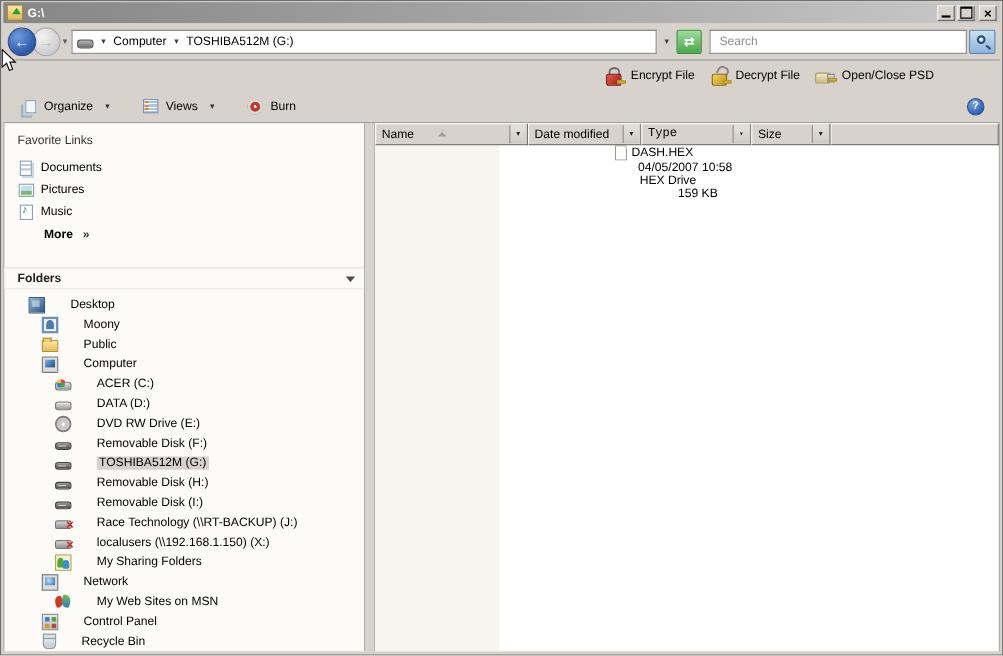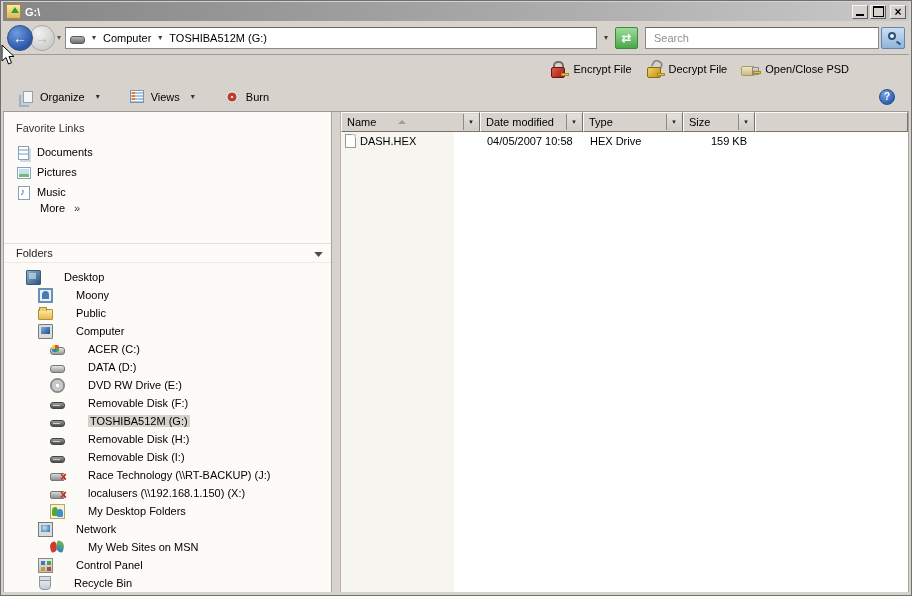--- a/index.html
+++ b/index.html
@@ -61,24 +61,24 @@
            background:radial-gradient(circle at 35% 30%,#7ca3e2,#2d5dae 75%);border:1px solid #24508f;
            color:#fff;font-weight:bold;font-size:10px;display:flex;align-items:center;justify-content:center;}
 
   
   .main{flex:1;display:flex;min-height:0;}
   .sidebar{width:329px;flex:none;background:#fcfbf7;border:1px solid #a5a5a0;border-bottom:0;border-top:0;
            display:flex;flex-direction:column;}
   .favorites{padding:10px 0 6px 0;}
   .favheader{padding:0 12px 8px 12px;color:#333;}
   .favitem{display:flex;align-items:center;height:20px;padding-left:12px;gap:6px;}
-  .morerow{display:flex;height:21px;padding-left:36px;gap:9px;}
+  .morerow{display:flex;align-items:center;height:21px;padding-left:36px;gap:9px;font-weight:bold;}
   .moreglyph{color:#333;font-size:11px;}
   .foldersbar{height:20px;flex:none;margin-top:14px;border-top:1px solid #e2e0da;border-bottom:1px solid #eceae4;
-              display:flex;align-items:center;padding:0 10px 0 12px;background:#fcfbf7;}
+              display:flex;align-items:center;padding:0 10px 0 12px;background:#fcfbf7;font-weight:bold;}
   .folderslabel{flex:1;color:#222;}
   .chevron{color:#4a4a4a;font-size:10px;transform:scale(1.7,1);}
   .tree{flex:1;padding-top:5px;overflow:hidden;}
   .titem{display:flex;align-items:center;height:18px;gap:23px;}
   .lv1{padding-left:22px;} .lv2{padding-left:34px;} .lv3{padding-left:46px;}
   .titem.selected .tlabel{background:#d6d2ca;padding:0 2px;}
 
   .splitter{width:9px;flex:none;background:#d7d3cc;border-right:1px solid #b7b3ac;}
 
   
@@ -90,21 +90,21 @@
        display:flex;align-items:center;padding-left:5px;position:relative;}
   .collabel{flex:none;}
   .sort{display:none;width:0;height:0;border-left:4px solid transparent;border-right:4px solid transparent;
         border-bottom:4px solid #a39e92;margin-left:22px;}
   .col.sorted .sort{display:inline-block;}
   .coldrop{position:absolute;right:1px;top:1px;bottom:1px;width:15px;border-left:1px solid #8f8b84;
            display:flex;align-items:center;justify-content:center;font-size:7px;color:#222;
            background:linear-gradient(#e4e1db,#cfccc5);}
   .hfiller{flex:1;height:20px;background:#d7d3cc;border:1px solid;border-color:#fdfcfa #77736c #77736c #fdfcfa;}
   .rows{position:relative;z-index:1;}
-  .frow{display:flex;height:17px;align-items:center;}
+  .frow{display:flex;height:17px;align-items:center;flex-direction:column;}
   .cell{flex:none;white-space:nowrap;overflow:hidden;}
   .c-name{width:139px;display:flex;align-items:center;gap:4px;padding-left:4px;}
   .c-date{width:103px;padding-left:7px;}
   .c-type{width:100px;padding-left:7px;}
   .c-size{width:72px;text-align:right;padding-right:8px;}
   .fileicon{width:11px;height:14px;background:#fff;border:1px solid #9a9a9a;position:relative;flex:none;}
   .fileicon::after{content:"";position:absolute;right:-1px;top:-1px;border-style:solid;border-width:0 4px 4px 0;
                    border-color:transparent #d7d3cc transparent transparent;}
 
   
@@ -361,21 +361,21 @@
           <div class="titem lv3">
             <span class="icon i-network-drive-disconnected"></span>
             <span class="tlabel">Race Technology (\\RT-BACKUP) (J:)</span>
           </div>
           <div class="titem lv3">
             <span class="icon i-network-drive-disconnected"></span>
             <span class="tlabel">localusers (\\192.168.1.150) (X:)</span>
           </div>
           <div class="titem lv3">
             <span class="icon i-sharing-folders"></span>
-            <span class="tlabel">My Desktop Folders</span>
+            <span class="tlabel">My Sharing Folders</span>
           </div>
           <div class="titem lv2">
             <span class="icon i-network"></span>
             <span class="tlabel">Network</span>
           </div>
           <div class="titem lv3">
             <span class="icon i-msn"></span>
             <span class="tlabel">My Web Sites on MSN</span>
           </div>
           <div class="titem lv2">
@@ -399,21 +399,21 @@
         <div class="col sorted" style="width: 139px;">
               <span class="collabel">Name</span>
               <span class="sort"></span>
               <span class="coldrop">▾</span>
             </div>
             <div class="col" style="width: 103px;">
               <span class="collabel">Date modified</span>
 
               <span class="coldrop">▾</span>
             </div>
-            <div class="col" style="width: 100px;">
+            <div class="col" style="width: 100px; font-family: Liberation Mono, monospace;">
               <span class="collabel">Type</span>
 
               <span class="coldrop">▾</span>
             </div>
             <div class="col" style="width: 72px;">
               <span class="collabel">Size</span>
 
               <span class="coldrop">▾</span>
             </div>
           </div>

